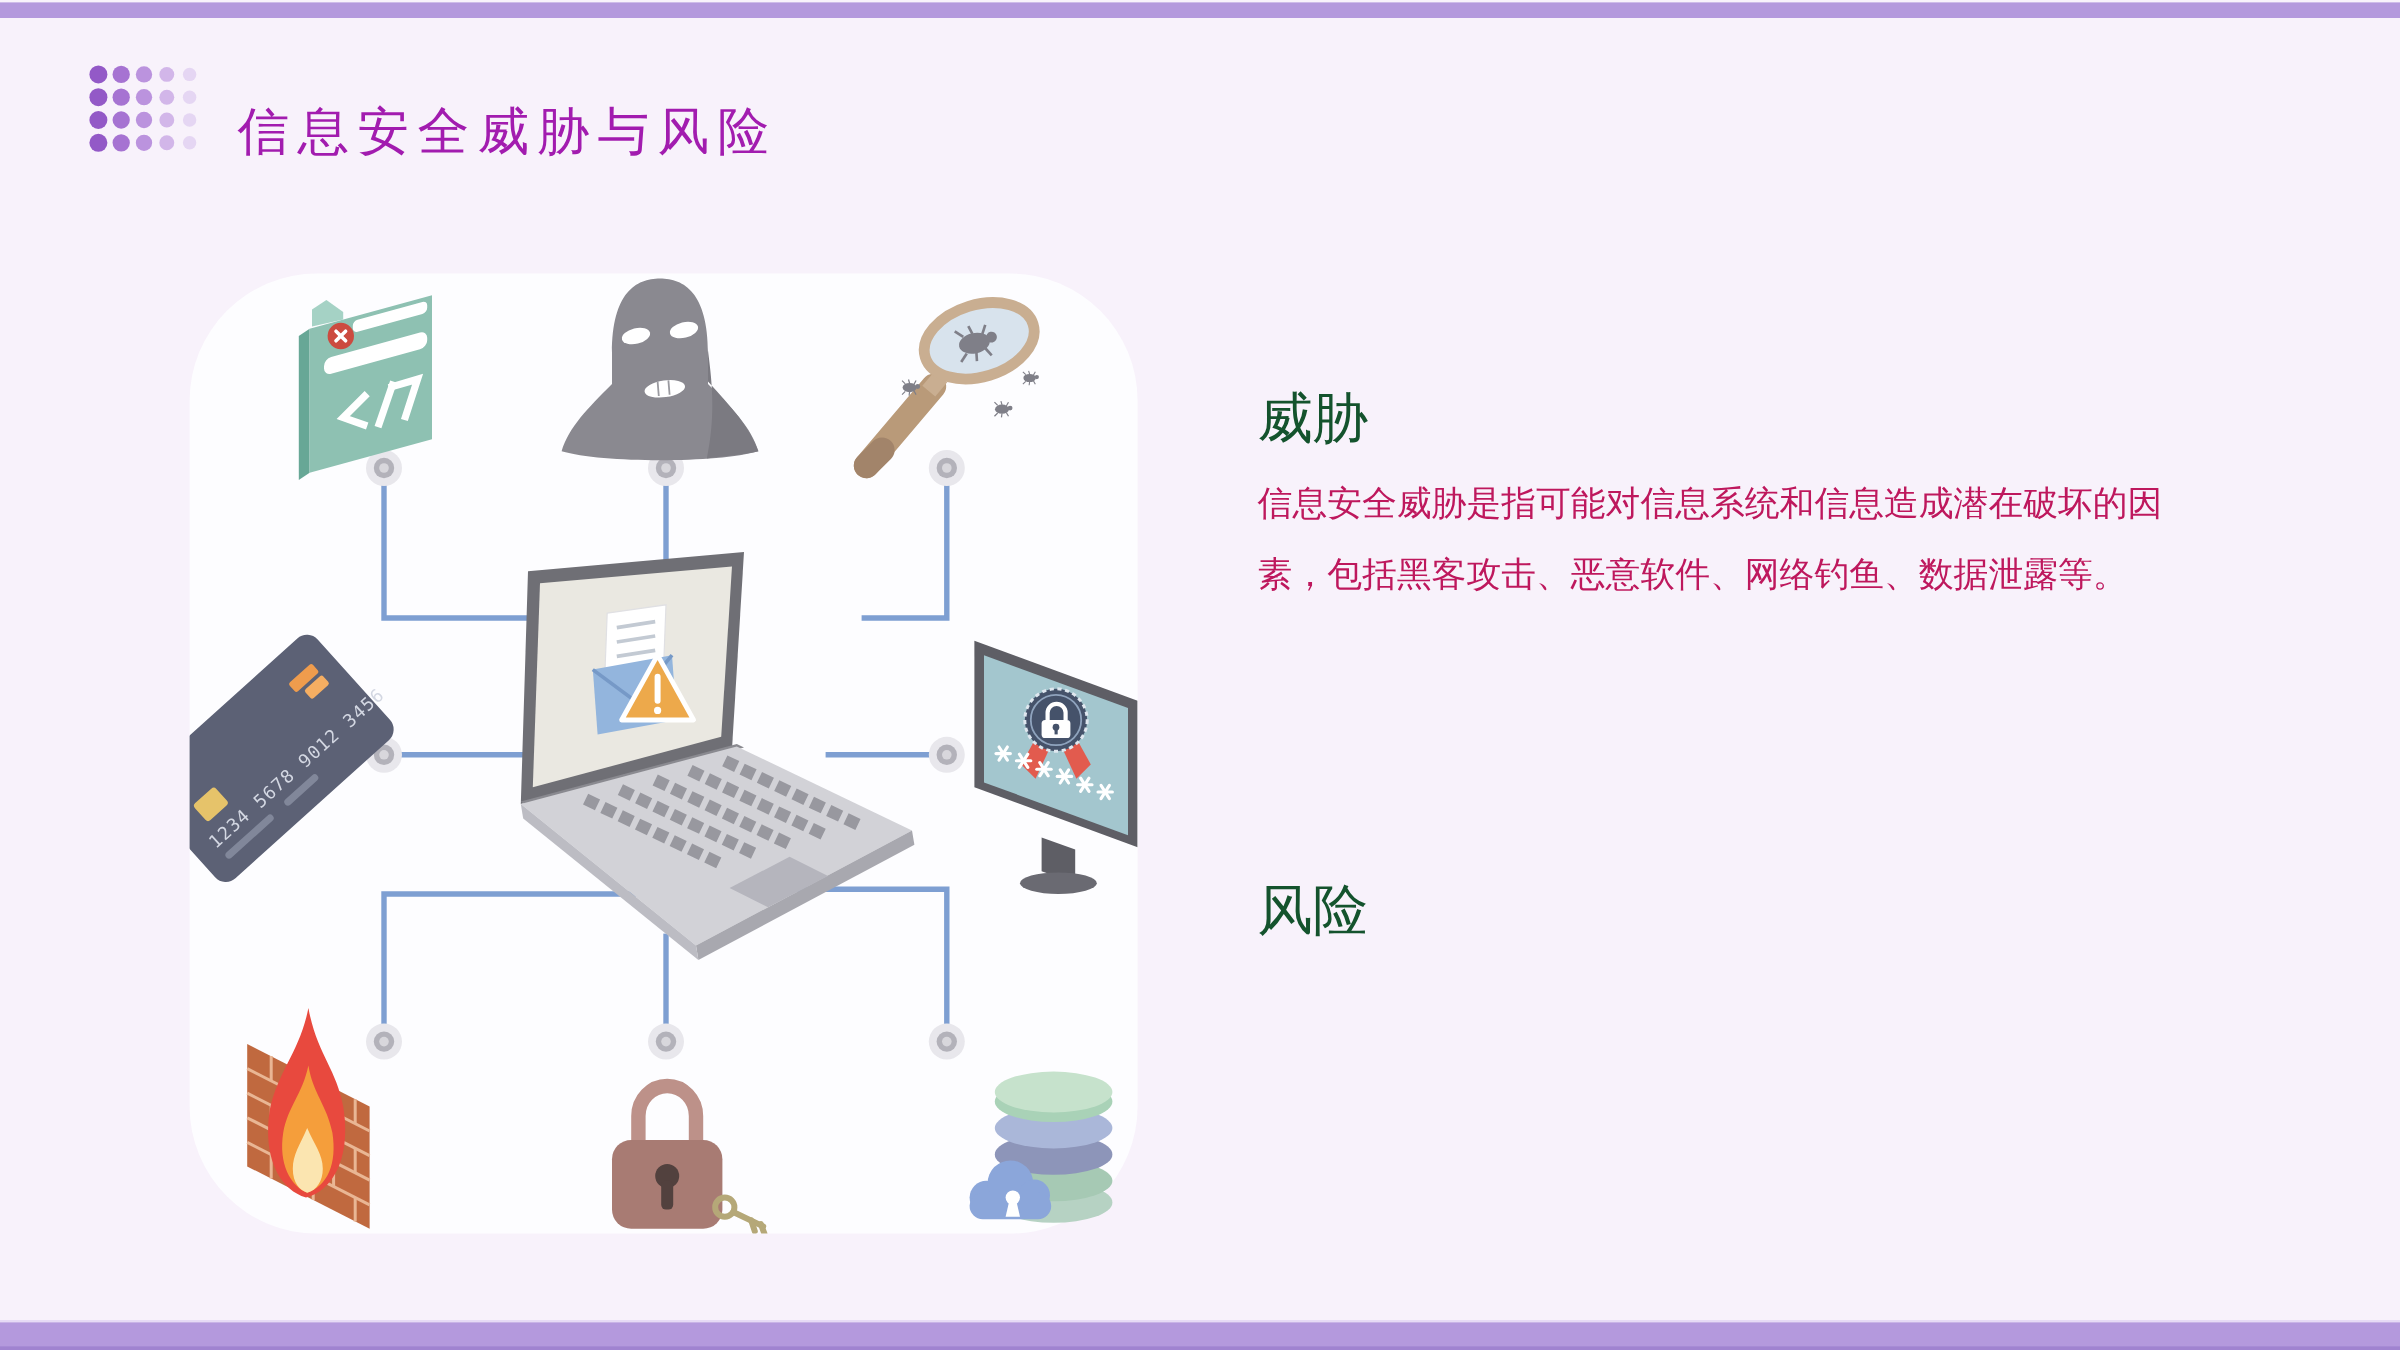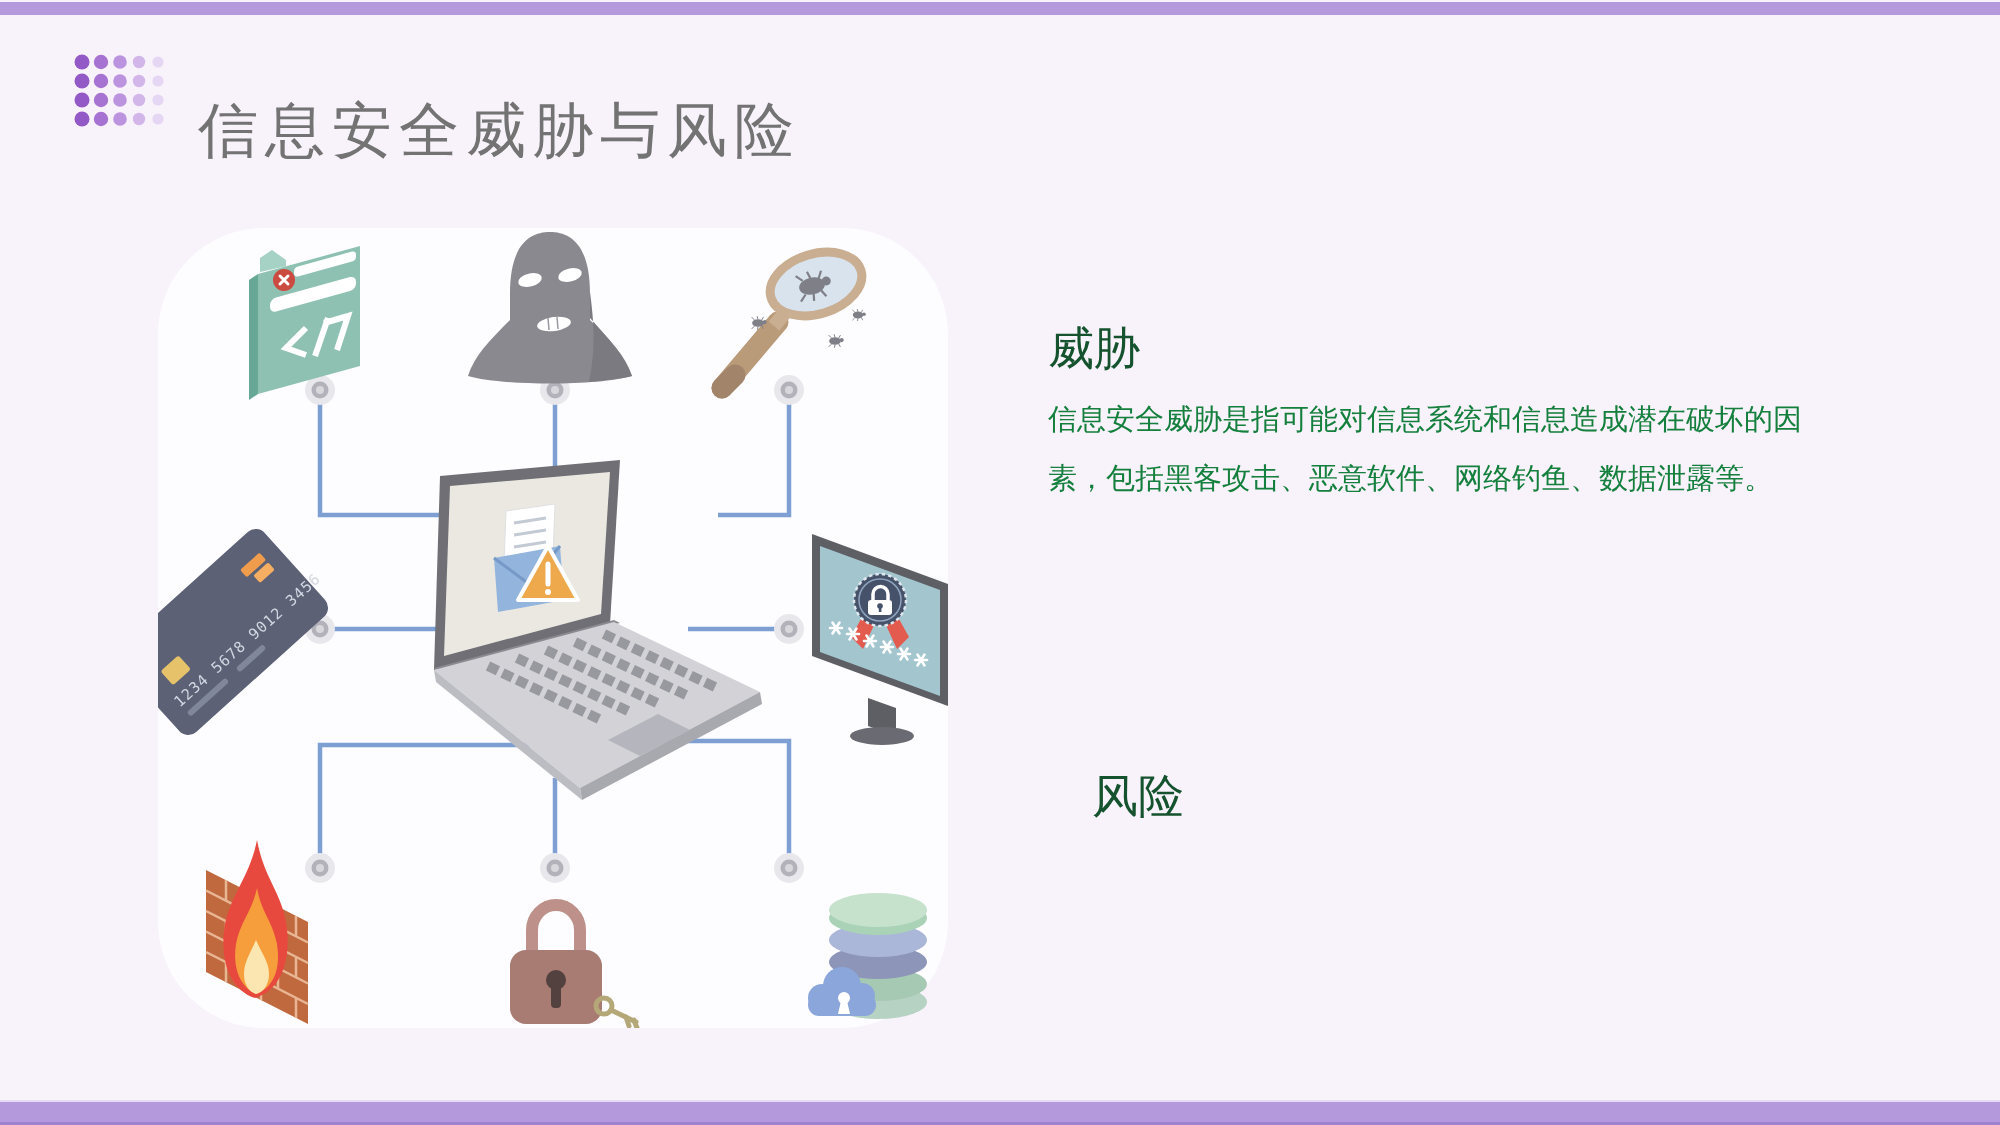--- a/index.html
+++ b/index.html
@@ -2,27 +2,27 @@
 <html><head>
 <meta charset="utf-8">
 <style>
   html,body{margin:0;padding:0;background:#fff;}
   .slide{position:relative;width:2000px;height:1125px;background:#f8f2fb;overflow:hidden;
          font-family:"DejaVu Serif","Liberation Serif",serif;}
   .bar-top{position:absolute;left:0;top:2px;width:100%;height:13px;background:#b499dd;}
   .bar-bottom{position:absolute;left:0;bottom:0;width:100%;height:23px;background:#b499dd;border-top:2px solid #e6daf5;}
   .bar-bottom::after{content:"";position:absolute;left:0;bottom:0;width:100%;height:3px;background:#a083d0;}
   .dots{position:absolute;left:72px;top:51px;}
-  .page-title{position:absolute;left:198px;top:60px;font-size:60px;line-height:1;color:#737373;
+  .page-title{position:absolute;left:198px;top:60px;font-size:43px;line-height:1;color:#a21caf;
               letter-spacing:7px;white-space:nowrap;font-weight:500;}
   .panel{position:absolute;left:158px;top:228px;width:790px;height:800px;background:#fdfdff;border-radius:106px;}
   .heading{position:absolute;left:1048px;font-size:46px;line-height:1;color:#14532d;font-weight:500;}
   .h-threat{top:287px;}
-  .h-risk{top:735px;margin-left:44px;}
-  .body-text{position:absolute;left:1048px;width:762px;font-size:29px;line-height:59px;color:#15803d;
+  .h-risk{top:697px;}
+  .body-text{position:absolute;left:1048px;width:762px;font-size:29px;line-height:59px;color:#be185d;
              text-align:left;letter-spacing:0;}
   .b-threat{top:361px;}
   .b-risk{top:774px;}
 </style>
 </head>
 <body>
 
 <div class="slide">
   <div class="bar-top"></div>
   <div class="bar-bottom"></div>

